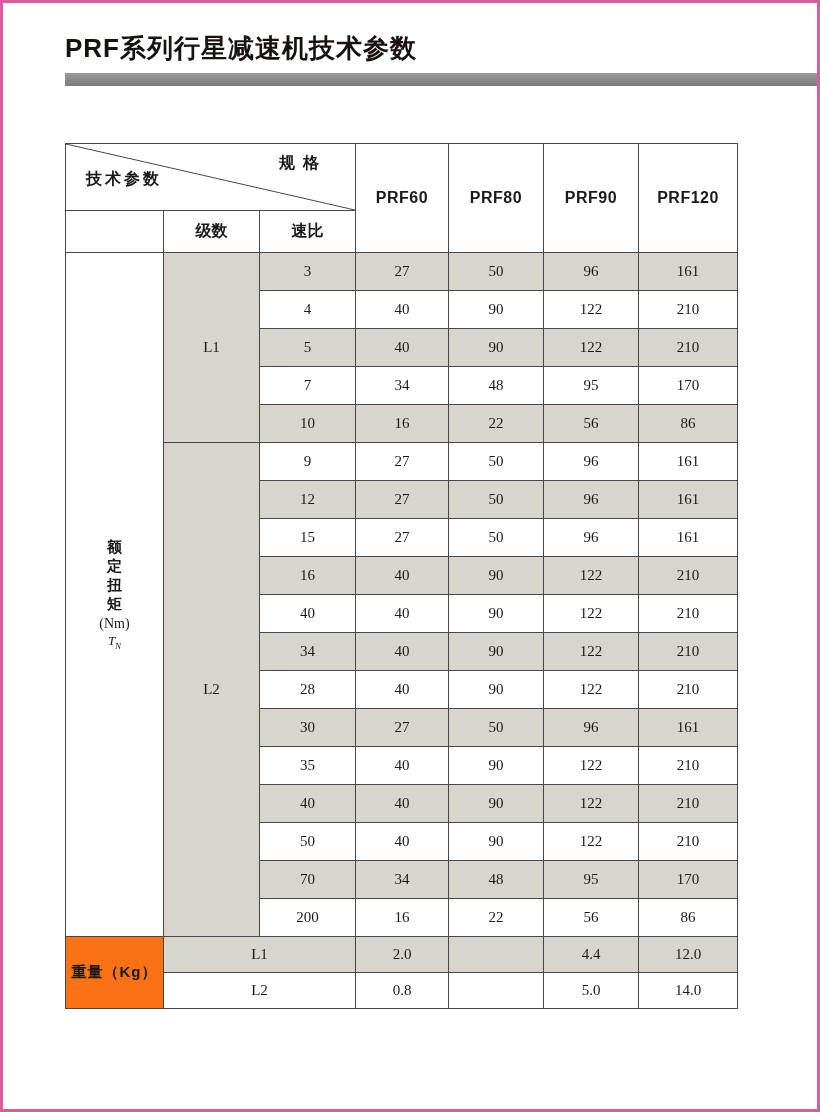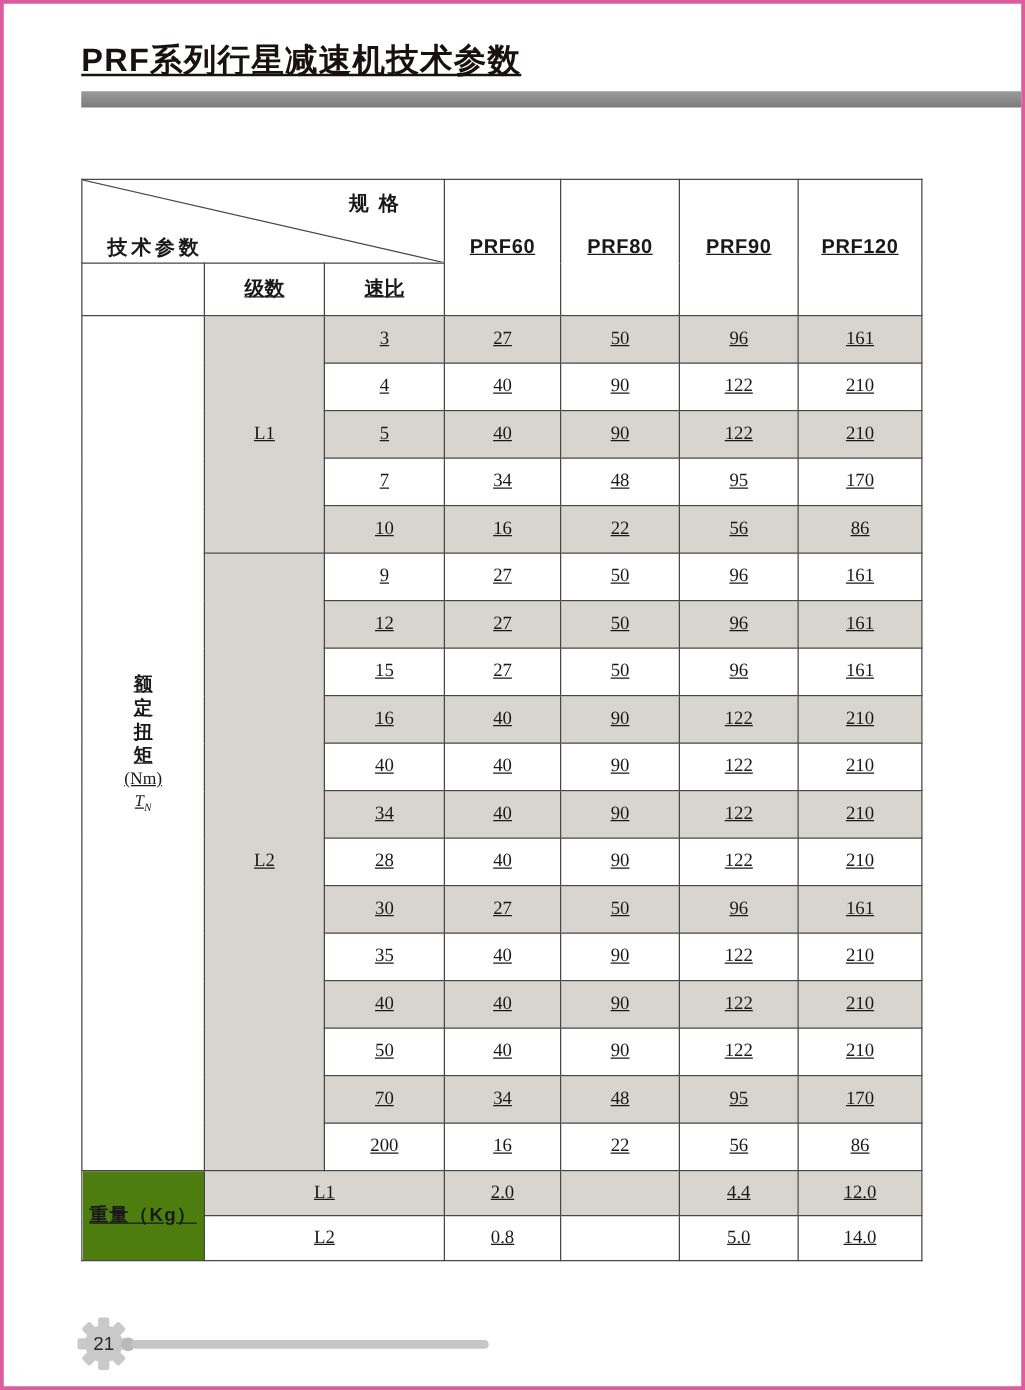--- a/index.html
+++ b/index.html
@@ -10,29 +10,29 @@
     overflow:hidden;
     font-family:"Liberation Sans", sans-serif;
     color:#1a1a1a;
     box-sizing:border-box;
     border:3px solid var(--accent,#dd5c9e);
   }
   .page{position:absolute;inset:0;}
   .title{
     position:absolute;left:62px;top:28px;margin:0;
     font:bold 26px "Liberation Sans",sans-serif;
-    letter-spacing:1px;color:#171210;text-decoration:underline;
+    letter-spacing:1px;color:#171210;
   }
   .title-bar{
     position:absolute;left:62px;right:0;top:70px;height:13px;
     background:linear-gradient(#9b9b9b,#7b7b7b);
   }
   .table-wrap{position:absolute;left:62px;top:140px;width:674px;}
   table.spec-table{
-    border-collapse:collapse;table-layout:fixed;width:672px;text-decoration:underline;
+    border-collapse:collapse;table-layout:fixed;width:672px;
   }
   .spec-table th,.spec-table td{
     border:1px solid #474747;
     text-align:center;vertical-align:middle;
     padding:0;overflow:hidden;
     font:15px "Liberation Serif",serif;
     color:#191919;
   }
   .spec-table thead th{font:bold 16px "Liberation Sans",sans-serif;}
   tr.hr1{height:67px;}
@@ -40,27 +40,27 @@
   .spec-table tbody tr{height:38px;}
   .spec-table tbody tr.wrow{height:36px;}
   th.spec-col{font:15px "Liberation Sans",sans-serif;letter-spacing:.5px;font-weight:500;}
   th.diag{position:relative;padding:0;}
   .diag svg{position:absolute;inset:0;width:100%;height:100%;}
   .diag-top{
     position:absolute;top:9px;right:28px;
     font:bold 16px "Liberation Sans",sans-serif;letter-spacing:8px;
   }
   .diag-bottom{
-    position:absolute;bottom:1px;left:20px;
+    position:absolute;bottom:20px;left:20px;
     font:bold 16px "Liberation Sans",sans-serif;letter-spacing:3px;
   }
   tr.shaded td{background:var(--shade,#d8d5cf);}
   .spec-table td.stage{background:var(--shade,#d8d5cf);font:15px "Liberation Serif",serif;}
   .spec-table td.torque{background:#ffffff;}
-  .spec-table td.wlabel{background:#4d7c0f;font:bold 15px "Liberation Sans",sans-serif;letter-spacing:1px;}
+  .spec-table td.wlabel{background:#f97316;font:bold 15px "Liberation Sans",sans-serif;letter-spacing:1px;}
   .torque-inner{display:flex;flex-direction:column;align-items:center;line-height:19px;}
   .torque-inner .vch{display:block;font:bold 15px "Liberation Sans",sans-serif;}
   .torque-inner .unit{display:block;margin-top:2px;font:14px "Liberation Serif",serif;text-align:right;}
   .torque-inner .sym{display:block;margin-top:1px;font:italic 13px "Liberation Serif",serif;}
   .torque-inner .sym sub{font-size:9px;}
   .footer{position:absolute;left:58px;top:1050px;width:400px;height:46px;}
   .gear-badge{position:absolute;left:0;top:0;width:44px;height:44px;}
   .gear-badge svg{position:absolute;inset:0;}
   .page-num{
     position:absolute;inset:0;display:flex;align-items:center;justify-content:center;
@@ -265,36 +265,14 @@
             <td colspan="2">L2</td>
             <td>0.8</td>
             <td></td>
             <td>5.0</td>
             <td>14.0</td>
           </tr>
         </tbody>
     </table>
   </div>
 
-  <div class="footer">
-    <div class="gear-badge">
-      <svg viewBox="0 0 44 44" width="44" height="44">
-        <g fill="#c9c9c9" transform="translate(22,22)">
-          <g>
-            <rect x="-4.5" y="-21" width="9" height="10" rx="2"></rect>
-            <rect x="-4.5" y="-21" width="9" height="10" rx="2" transform="rotate(45)"></rect>
-            <rect x="-4.5" y="-21" width="9" height="10" rx="2" transform="rotate(90)"></rect>
-            <rect x="-4.5" y="-21" width="9" height="10" rx="2" transform="rotate(135)"></rect>
-            <rect x="-4.5" y="-21" width="9" height="10" rx="2" transform="rotate(180)"></rect>
-            <rect x="-4.5" y="-21" width="9" height="10" rx="2" transform="rotate(225)"></rect>
-            <rect x="-4.5" y="-21" width="9" height="10" rx="2" transform="rotate(270)"></rect>
-            <rect x="-4.5" y="-21" width="9" height="10" rx="2" transform="rotate(315)"></rect>
-          </g>
-          <circle r="15"></circle>
-        </g>
-      </svg>
-      <span class="page-num">21</span>
-    </div>
-    <span class="footer-dot"></span>
-    <div class="footer-line"></div>
-  </div>
 
 </div>
 
 </body></html>

